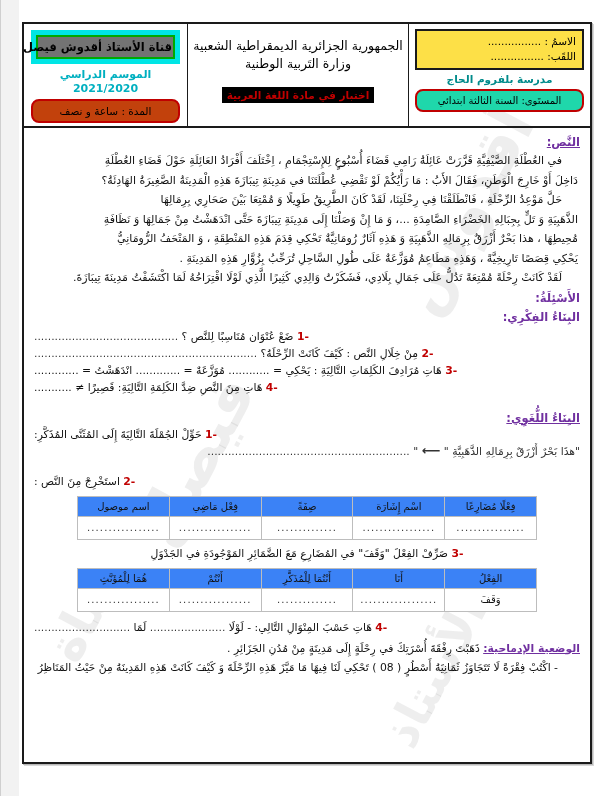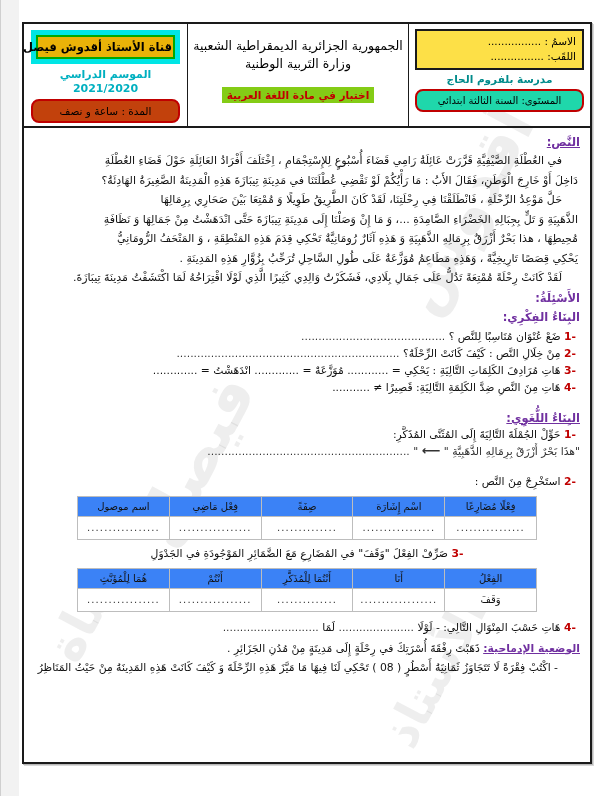--- a/index.html
+++ b/index.html
@@ -127,21 +127,21 @@
     text-align: center;
   }
   #hdr-center .republic {
     font-size: 12.5px;
     color: #000;
     line-height: 18px;
   }
   #subject-badge {
     display: inline-block;
     margin-top: 14px;
-    background: #84cc16;
+    background: #000000;
     color: #c00000;
     font-size: 10.5px;
     font-weight: bold;
     padding: 1px 5px;
     line-height: 14px;
     white-space: nowrap;
   }
 
   
   #hdr-left {
@@ -153,21 +153,21 @@
     box-sizing: border-box;
     padding: 6px 7px 0 7px;
   }
   #channel-box {
     border: 3px solid #00e5e5;
     padding: 2px;
     background: #00e5e5;
   }
   #channel-box .inner {
     border: 2px solid #00a800;
-    background: #eab308;
+    background: #737373;
     text-align: center;
     font-size: 11.5px;
     font-weight: bold;
     color: #000;
     padding: 2px 1px;
     line-height: 16px;
     white-space: nowrap;
   }
   #school-year {
     margin-top: 4px;
@@ -216,21 +216,21 @@
     text-align-last: right;
     margin: 1px 0 0 0;
     padding: 0 2px;
   }
   .passage .indent { padding-right: 16px; }
 
   .q {
     font-size: 10.8px;
     color: #111;
     line-height: 17px;
-    text-align: right;
+    text-align: left;
     margin: 0;
     padding-right: 4px;
     white-space: nowrap;
     overflow: hidden;
   }
   .qnum {
     color: #c00000;
     font-weight: bold;
     direction: ltr;
     display: inline-block;

